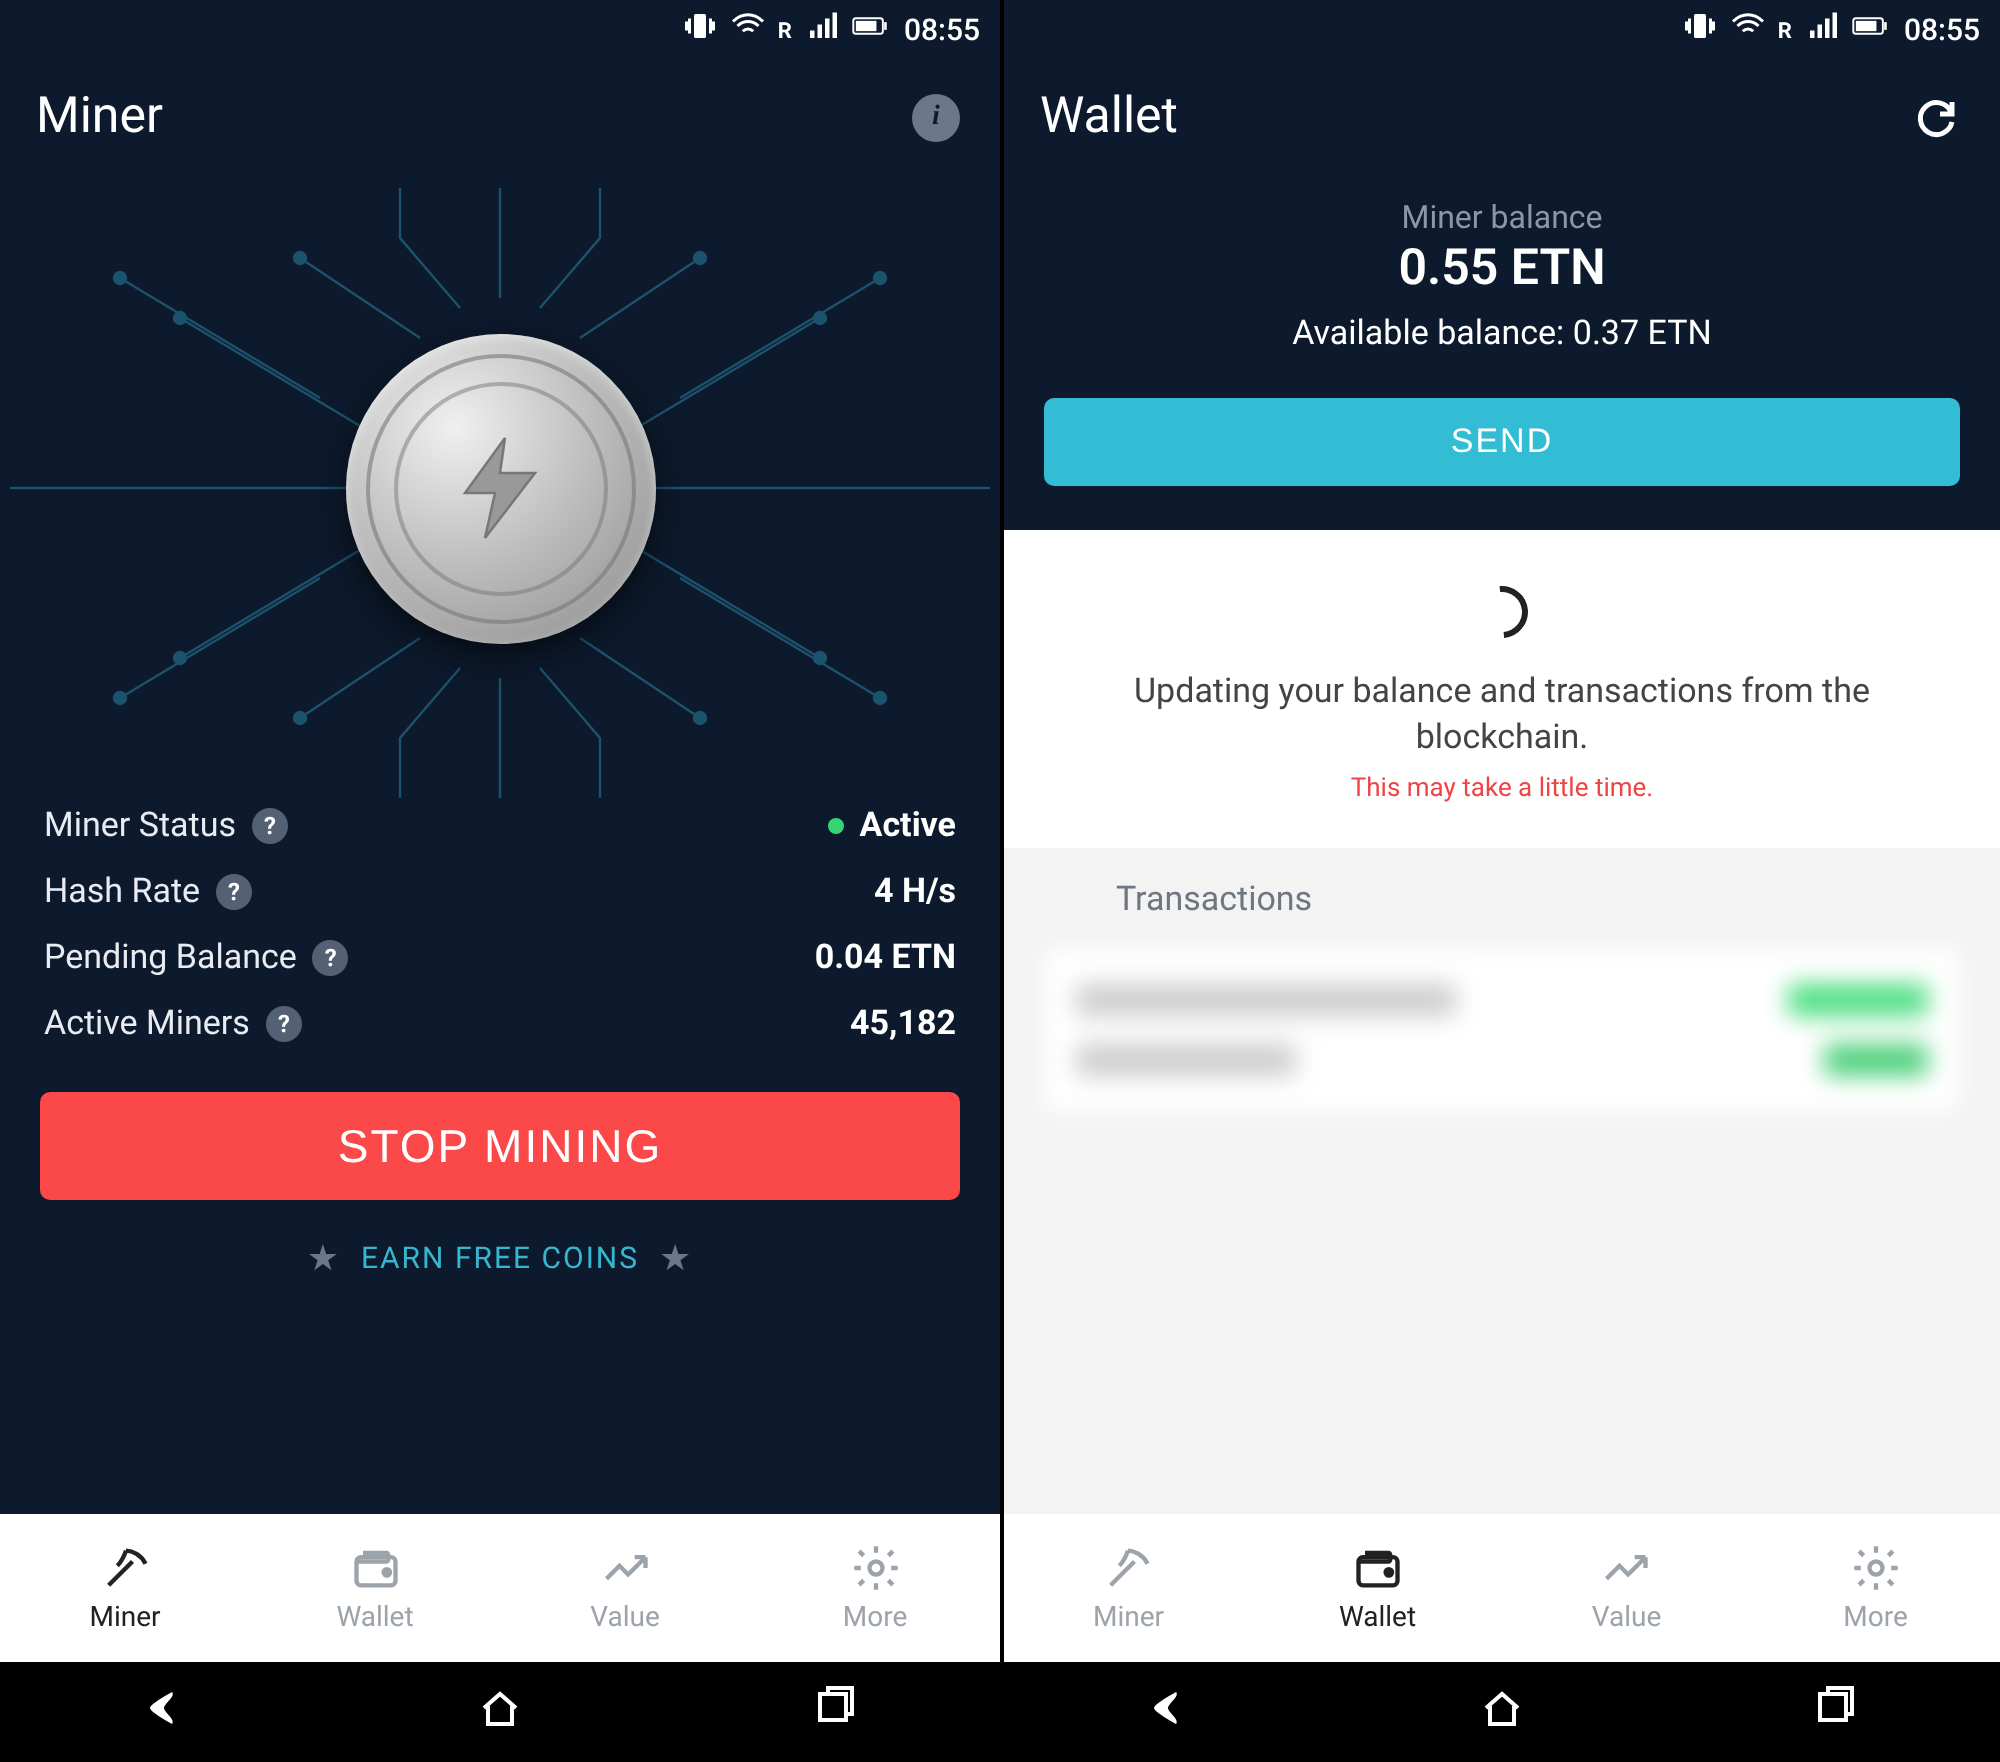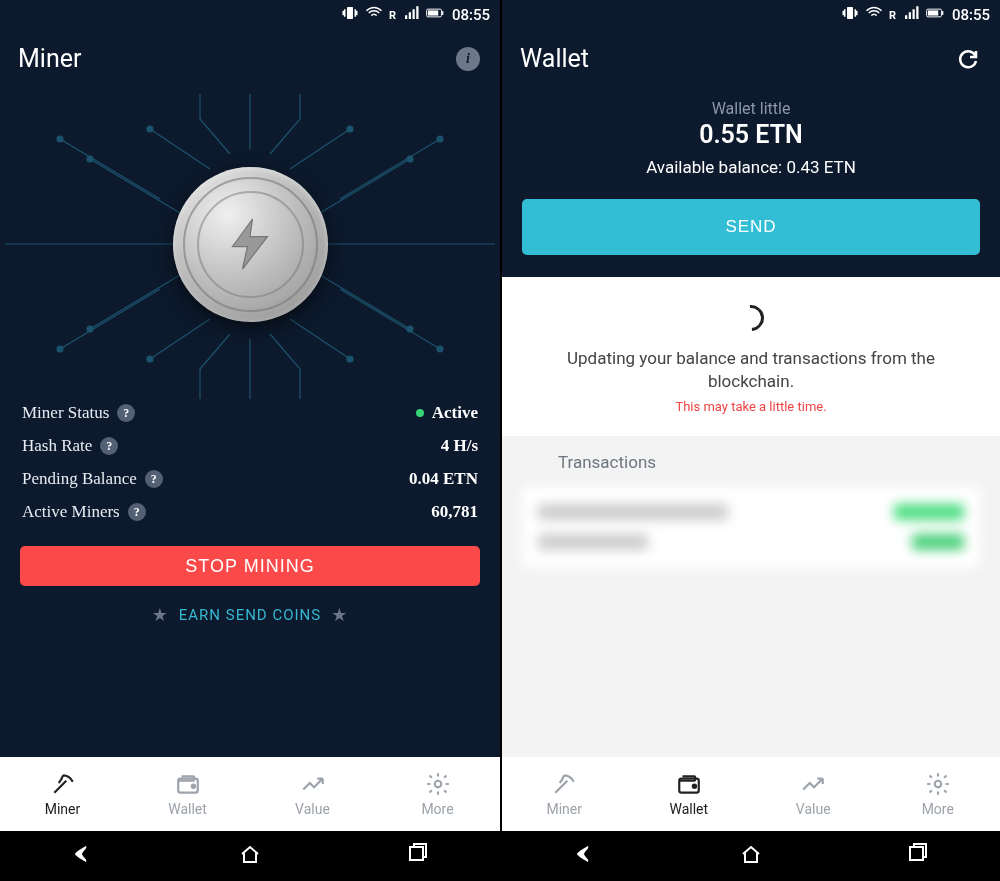--- a/index.html
+++ b/index.html
@@ -112,40 +112,40 @@
   }
   .coin svg { width: 60px; height: 60px; z-index: 3; }
 
   .stats {
     padding: 4px 22px 10px;
     display: flex;
     flex-direction: column;
     gap: 13px;
     font-size: 17px;
   }
-  .stat-row { display: flex; align-items: flex-start; justify-content: space-between; font-family: Liberation Serif, serif; }
+  .stat-row { display: flex; align-items: flex-start; justify-content: space-between; }
   .stat-label { display: flex; align-items: center; gap: 8px; color: #e8ecf2; }
   .help-dot {
     width: 18px; height: 18px; border-radius: 50%;
     background: #546174; color: #fff;
     display: inline-flex; align-items: center; justify-content: center;
     font-size: 12px; font-weight: 700;
     cursor: pointer;
   }
   .stat-value { font-weight: 700; display: flex; align-items: center; gap: 8px; margin-left: 24px; }
   .green-dot { width: 8px; height: 8px; border-radius: 50%; background: #36d576; }
 
   .stop-btn {
     margin: 14px 20px 0;
     background: #fb4848;
     color: #fff;
     border: none;
     border-radius: 5px;
-    height: 40px;
-    font-size: 18px;
+    height: 54px;
+    font-size: 23px;
     letter-spacing: 1px;
     font-weight: 500;
     cursor: pointer;
   }
 
   .earn-row {
     margin: 18px 0 12px;
     display: flex;
     align-items: center;
     justify-content: center;
@@ -208,21 +208,21 @@
     display: flex;
     gap: 14px;
     margin-top: 22px;
   }
   .wbtn {
     flex: 1;
     background: #33bdd4;
     color: #fff;
     border: none;
     border-radius: 5px;
-    height: 56px;
+    height: 44px;
     font-size: 17px;
     letter-spacing: 1px;
     cursor: pointer;
   }
 
   .updating-box {
     background: #fff;
     padding: 28px 30px 22px;
     text-align: center;
     color: #444;
@@ -345,29 +345,29 @@
             <span>Pending Balance</span>
             <span class="help-dot">?</span>
           </span>
         <span class="stat-value">0.04 ETN</span>
       </div>
       <div class="stat-row">
         <span class="stat-label">
             <span>Active Miners</span>
             <span class="help-dot">?</span>
           </span>
-        <span class="stat-value">60,781</span>
+        <span class="stat-value">45,182</span>
       </div>
     </div>
 
     <button class="stop-btn">STOP MINING</button>
 
     <div class="earn-row">
       <span class="star">★</span>
-      <span>EARN SEND COINS</span>
+      <span>EARN FREE COINS</span>
       <span class="star">★</span>
     </div>
   </div>
 
   <div class="tab-bar">
     <div class="tab active">
       <svg viewBox="0 0 24 24" style="stroke:#222">
           <path d="M4 20 L15 9 M12 4 C15 4 19 6 21 10 M12 4 C11 7 10 9 8 11"></path>
         </svg>
       <span>Miner</span>
@@ -437,23 +437,23 @@
     <div class="title">Wallet</div>
     <div class="hdr-icon">
       <svg viewBox="0 0 24 24" style="width:24px;height:24px;stroke:#fff;fill:none;stroke-width:2.5">
           <path d="M20 4 V10 H14 M19.5 9 A8 8 0 1 0 20 14"></path>
         </svg>
     </div>
   </div>
 
   <div class="wallet-body">
     <div class="wallet-top">
-      <div class="wbal-label">Wallet little</div>
+      <div class="wbal-label">Miner balance</div>
       <div class="wbal-amount">0.55 ETN</div>
-      <div class="wbal-avail">Available balance: 0.43 ETN</div>
+      <div class="wbal-avail">Available balance: 0.37 ETN</div>
       <div class="wallet-actions">
         <button class="wbtn">SEND</button>
       </div>
     </div>
 
     <div class="updating-box">
       <div class="spinner"></div>
       <div class="line1">Updating your balance and transactions from the blockchain.</div>
       <div class="line2">This may take a little time.</div>
     </div>

